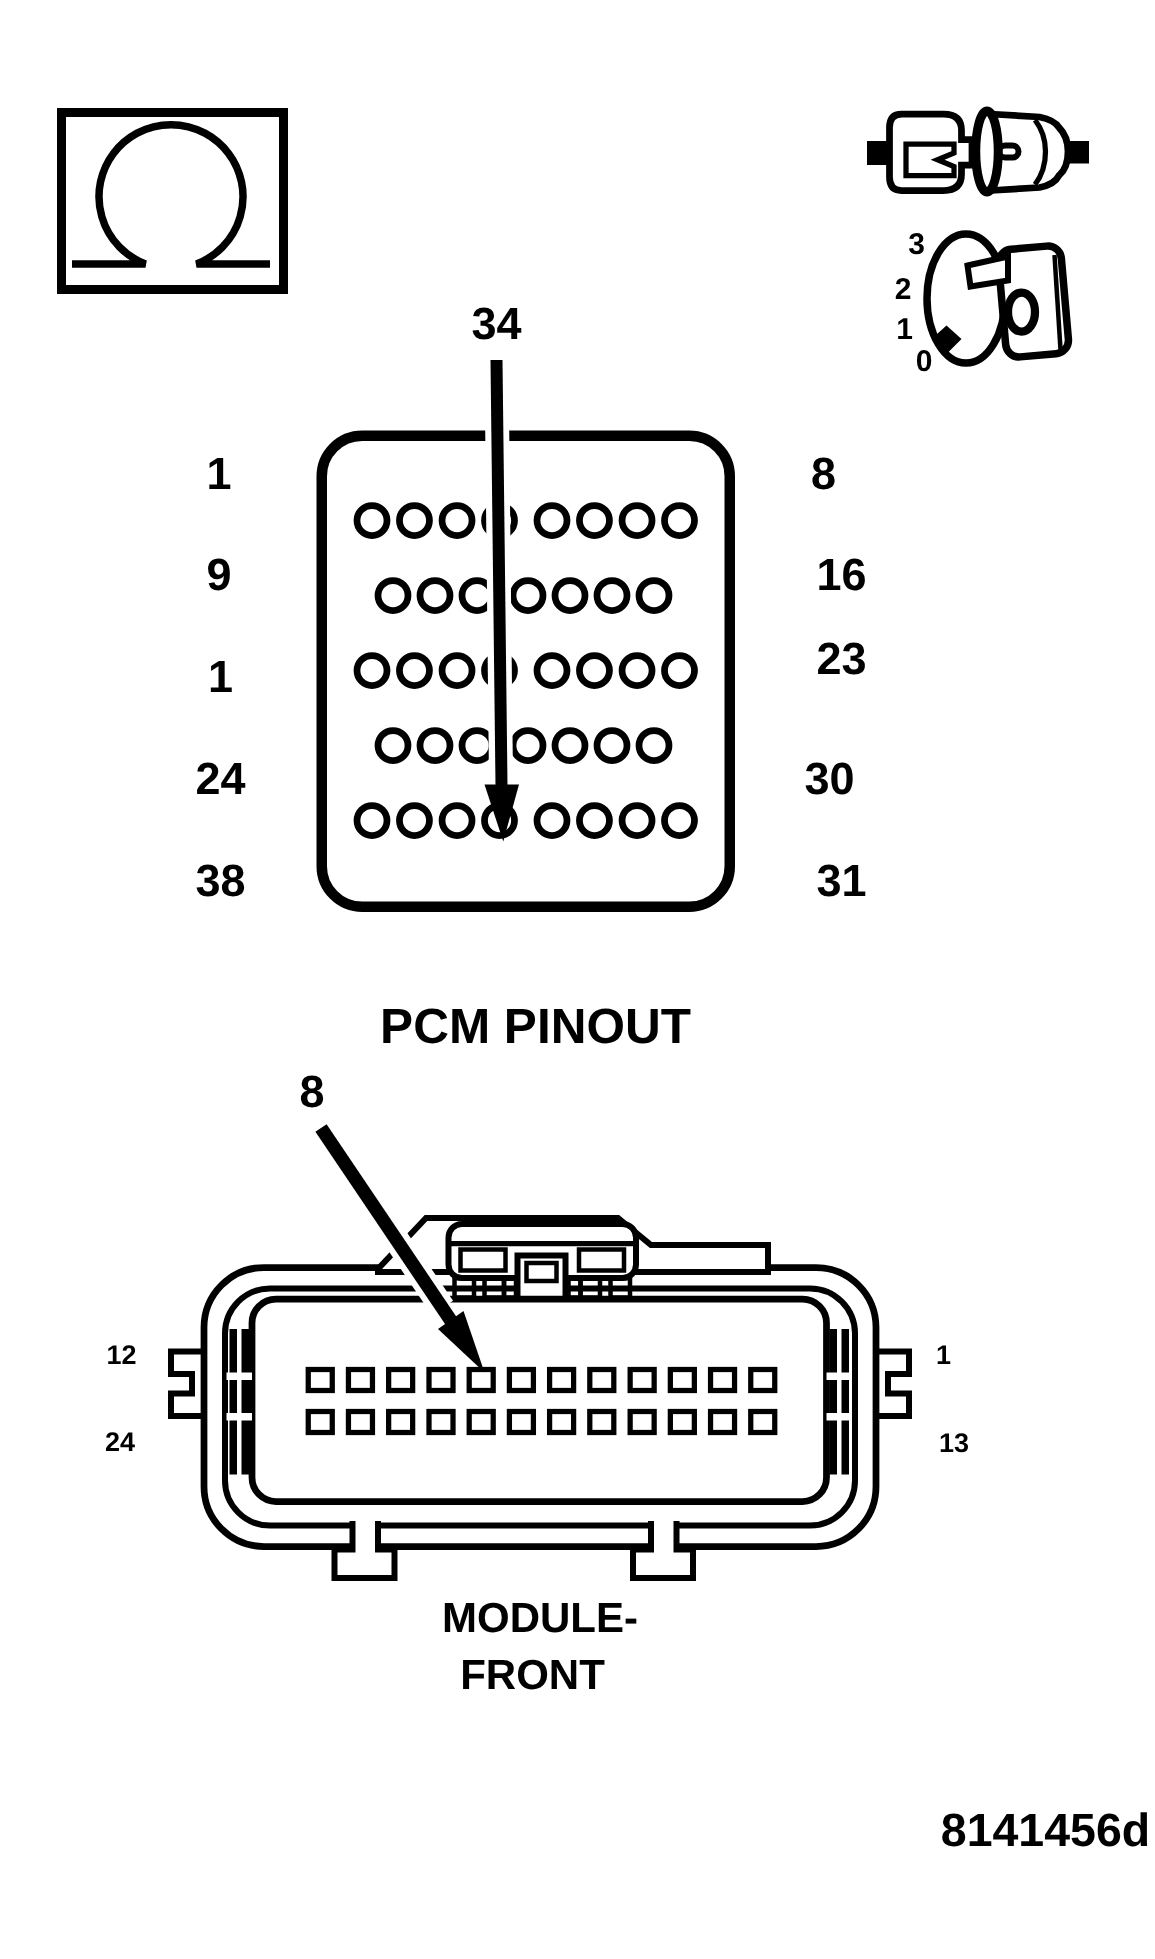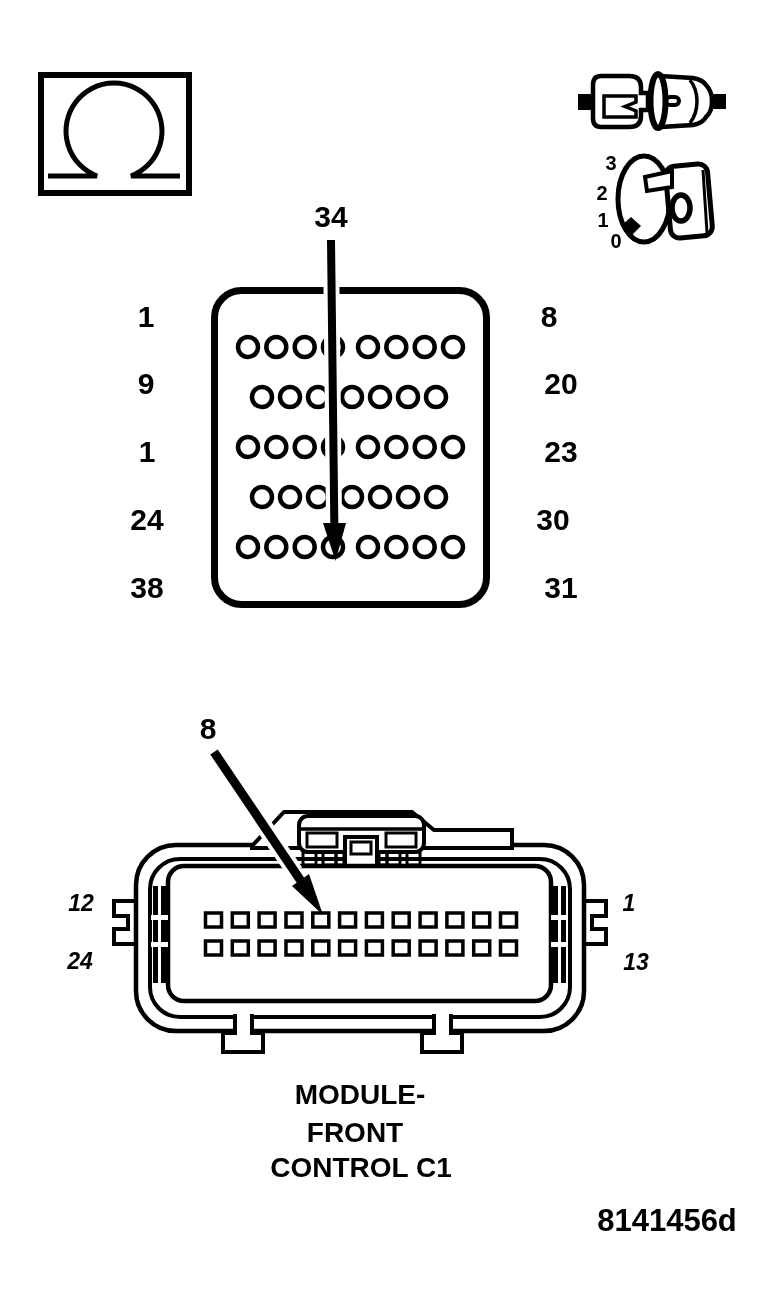--- a/index.html
+++ b/index.html
@@ -5,22 +5,22 @@
   html,body{margin:0;padding:0;background:#fff;}
   .page{
     position:relative;width:770px;height:1306px;background:#fff;
     font-family:"Liberation Sans",sans-serif;color:#000;overflow:hidden;
   }
   .page svg{position:absolute;left:0;top:0;}
   .lbl{
     position:absolute;transform:translate(-50%,-50%);
     font-weight:700;line-height:1;white-space:nowrap;color:#000;
   }
-  .f20{font-size:20px;} .f23{font-size:23px;font-style:italic;} .f28{font-size:28px;margin-top:16px;}
-  .f30{font-size:30px;text-align:right;} .f31{font-size:31px;} .f33{font-size:33px;}
+  .f20{font-size:20px;} .f23{font-size:18px;} .f28{font-size:28px;}
+  .f30{font-size:30px;text-align:right;} .f31{font-size:31px;margin-left:30px;} .f33{font-size:33px;}
 </style>
 </head>
 <body>
 
 <div class="page">
 
   <svg viewBox="0 0 770 1306" width="770" height="1306">
 
     <g stroke="#000" fill="none">
       <rect x="41" y="75" width="148" height="118" stroke-width="6"></rect>
@@ -176,31 +176,31 @@
 
   <span class="lbl f30" style="left:331px;top:217px">34</span>
 
   <span class="lbl f30" style="left:146px;top:317px">1</span>
   <span class="lbl f30" style="left:146px;top:384px">9</span>
   <span class="lbl f30" style="left:147px;top:452px">1</span>
   <span class="lbl f30" style="left:147px;top:520px">24</span>
   <span class="lbl f30" style="left:147px;top:588px">38</span>
 
   <span class="lbl f30" style="left:549px;top:317px">8</span>
-  <span class="lbl f30" style="left:561px;top:384px">20</span>
-  <span class="lbl f30" style="left:561px;top:452px">23</span>
+  <span class="lbl f30" style="left:561px;top:384px">16</span>
+  <span class="lbl f30" style="left:561px;top:440px">23</span>
   <span class="lbl f30" style="left:553px;top:520px">30</span>
   <span class="lbl f30" style="left:561px;top:588px">31</span>
 
+  <span class="lbl f33" style="left:357px;top:684px">PCM PINOUT</span>
 
   <span class="lbl f30" style="left:208px;top:729px">8</span>
 
   <span class="lbl f23" style="left:81px;top:903px">12</span>
   <span class="lbl f23" style="left:80px;top:961px">24</span>
   <span class="lbl f23" style="left:629px;top:903px">1</span>
   <span class="lbl f23" style="left:636px;top:962px">13</span>
 
   <span class="lbl f28" style="left:360px;top:1079px">MODULE-</span>
   <span class="lbl f28" style="left:355px;top:1117px">FRONT</span>
-  <span class="lbl f28" style="left:361px;top:1152px">CONTROL C1</span>
 
   <span class="lbl f31" style="left:667px;top:1220px">8141456d</span>
 </div>
 
 </body></html>

